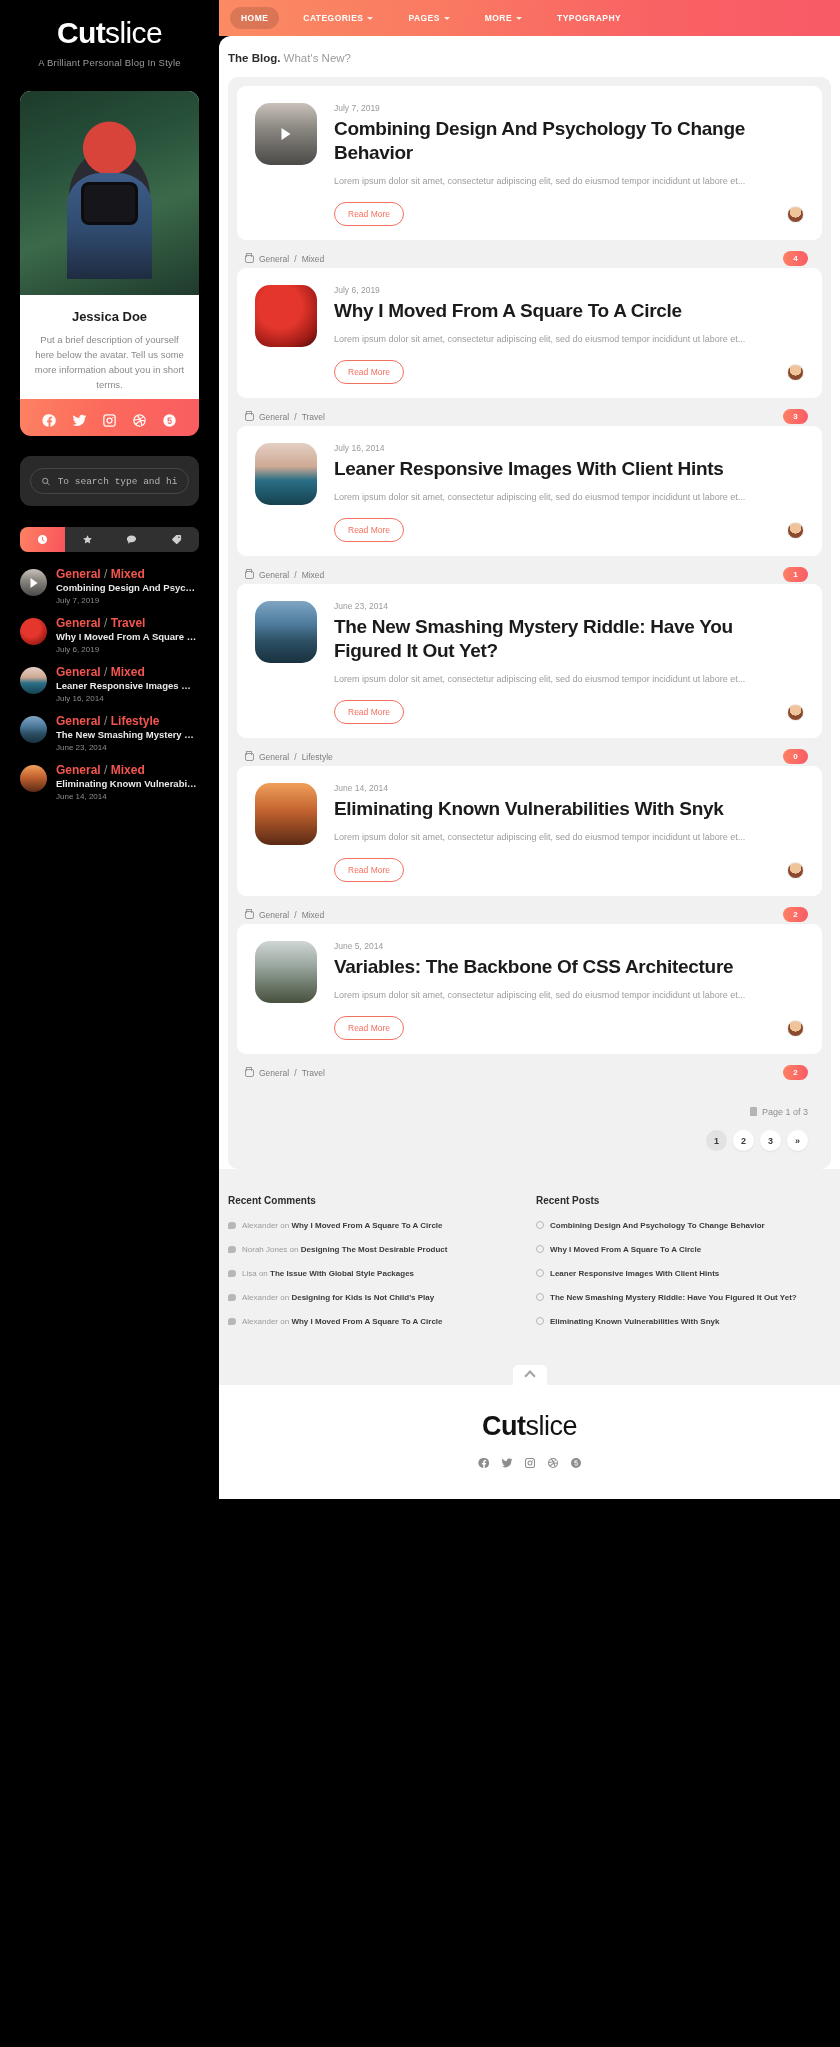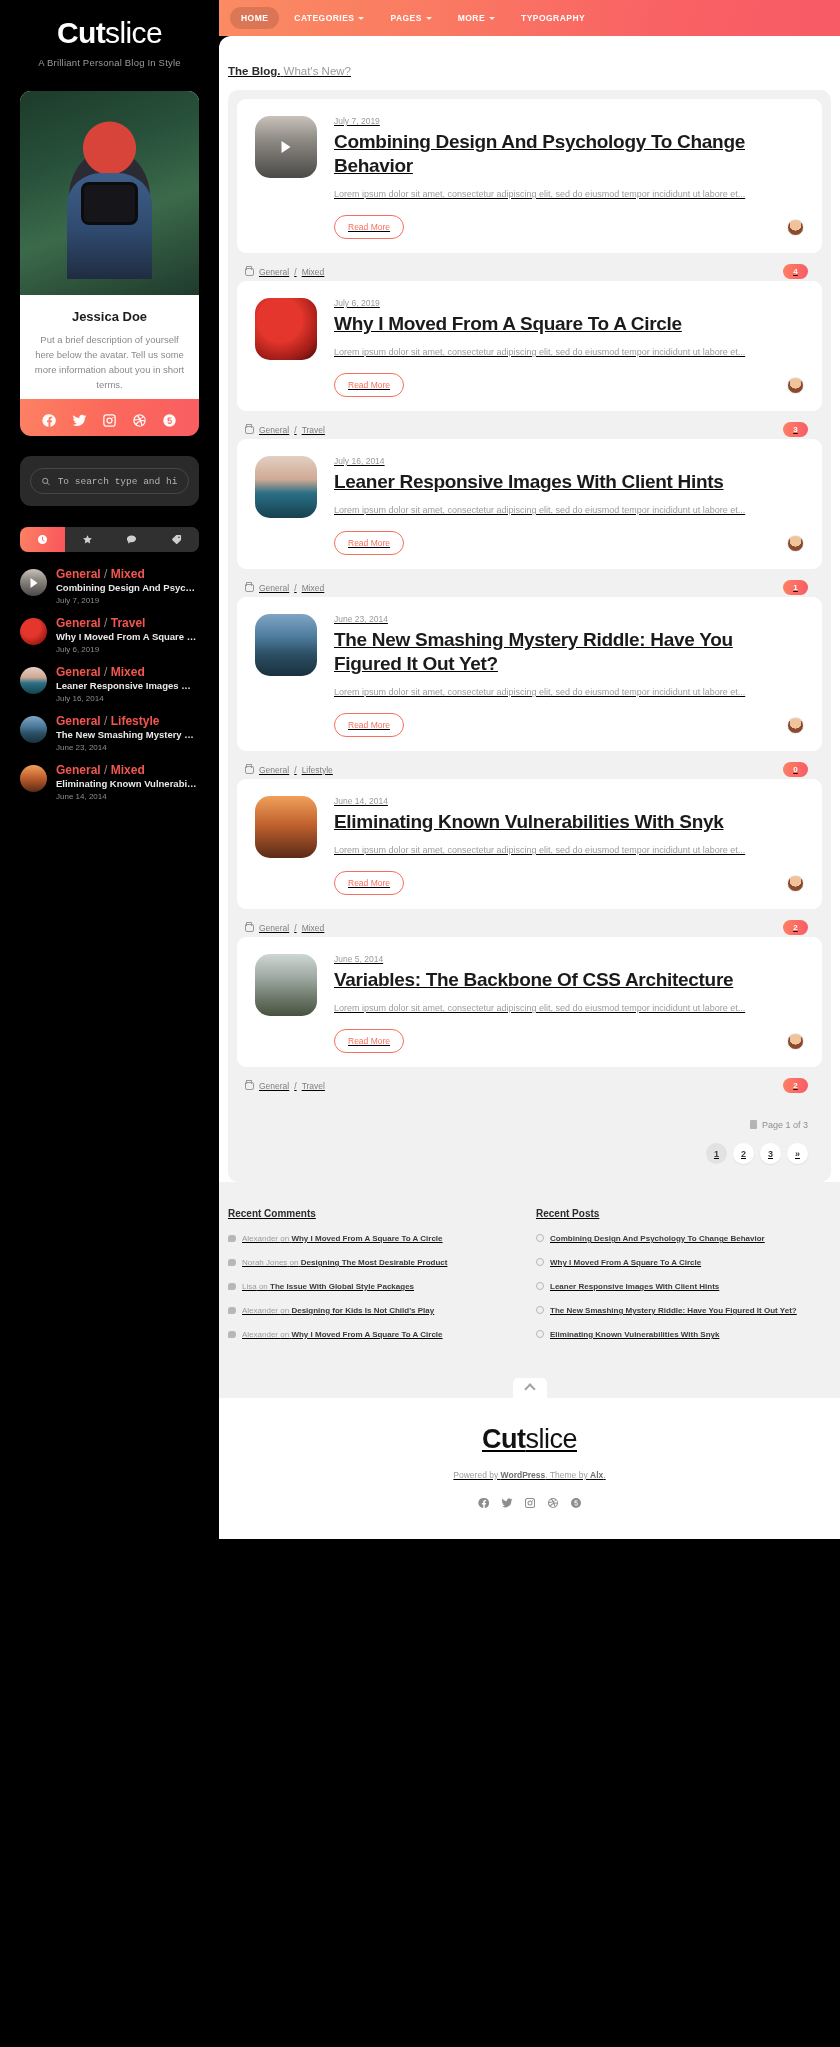--- a/index.html
+++ b/index.html
@@ -120,36 +120,35 @@
     position: absolute; left: 50%; top: 50%; transform: translate(-50%,-50%);
     width: 0; height: 0; border-left: 7px solid #fff;
     border-top: 5px solid transparent; border-bottom: 5px solid transparent;
   }
 
   
   .main { position: absolute; left: 219px; top: 0; width: 621px; }
   .topnav {
     height: 36px;
     background: linear-gradient(95deg, #fb8b63 0%, #fa7a62 35%, #f96264 70%, #f85a66 100%);
-    display: flex; align-items: center; padding-left: 11px; gap: 4px;
+    display: flex; align-items: center; padding-left: 11px; gap: 13px;
   }
   .nav-item {
     font-size: 8.5px; font-weight: 700; color: #fff; letter-spacing: .45px;
     padding: 6px 11px; border-radius: 13px; display: flex; align-items: center; gap: 4px;
     cursor: pointer; white-space: nowrap;
   }
   .nav-item.active { background: rgba(0,0,0,.13); }
   .caret { width: 0; height: 0; border-left: 3px solid transparent; border-right: 3px solid transparent; border-top: 3.5px solid rgba(255,255,255,.85); }
 
   .content-shell {
     background: #fff; border-radius: 12px 0 0 0;
     margin-left: 0; min-height: 1400px;
-    padding: 13px 0 0 0;
+    padding: 0 0 0 0;
     position: relative;
-    text-decoration: underline;
   }
   .blog-head {
     padding: 16px 20px 13px 9px;
     font-size: 11.5px; font-weight: 700; color: #2c2c2c;
   }
   .blog-head .sub { color: #9b9b9b; font-weight: 400; }
 
   .posts-panel {
     background: #f1f1f1; border-radius: 10px; margin: 0 9px;
     padding: 9px 9px 14px;
@@ -597,21 +596,20 @@
 
     <div class="foot-bottom">
       <div class="top-arrow">
           <i class="chev"></i>
         </div>
     </div>
 
     <div class="foot-main">
       <div class="foot-logo"><span>Cut</span><span class="thin">slice</span></div>
       <div class="foot-copy">
-        <div><span>Powered by </span><a>WordPress</a><span>. Theme by </span><a>Alx</a><span>.</span></div>
       </div>
       <div class="foot-social">
         <a><svg viewBox="0 0 24 24">
               <path d="M12 2a10 10 0 1 0-1.6 19.9v-7h-2.5v-2.9h2.5V9.8c0-2.5 1.5-3.9 3.7-3.9 1.1 0 2.2.2 2.2.2v2.4h-1.2c-1.2 0-1.6.8-1.6 1.6V12h2.7l-.4 2.9h-2.3v7A10 10 0 0 0 12 2z"></path>
             </svg></a>
         <a><svg viewBox="0 0 24 24">
               <path d="M23 4.9c-.8.4-1.7.6-2.6.8a4.5 4.5 0 0 0 2-2.5c-.9.5-1.9.9-2.9 1.1a4.5 4.5 0 0 0-7.7 4.1A12.8 12.8 0 0 1 2.5 3.6a4.5 4.5 0 0 0 1.4 6c-.7 0-1.4-.2-2-.5a4.5 4.5 0 0 0 3.6 4.5c-.6.2-1.3.2-2 .1a4.5 4.5 0 0 0 4.2 3.1A9 9 0 0 1 1 18.7a12.7 12.7 0 0 0 19.6-11.3c.9-.6 1.7-1.5 2.4-2.5z"></path>
             </svg></a>
         <a><svg viewBox="0 0 24 24">
               <path d="M7 2h10a5 5 0 0 1 5 5v10a5 5 0 0 1-5 5H7a5 5 0 0 1-5-5V7a5 5 0 0 1 5-5zm0 2a3 3 0 0 0-3 3v10a3 3 0 0 0 3 3h10a3 3 0 0 0 3-3V7a3 3 0 0 0-3-3H7zm5 3a5 5 0 1 1 0 10 5 5 0 0 1 0-10zm0 2a3 3 0 1 0 0 6 3 3 0 0 0 0-6zm5.5-2.8a1.1 1.1 0 1 1 0 2.2 1.1 1.1 0 0 1 0-2.2z"></path>

